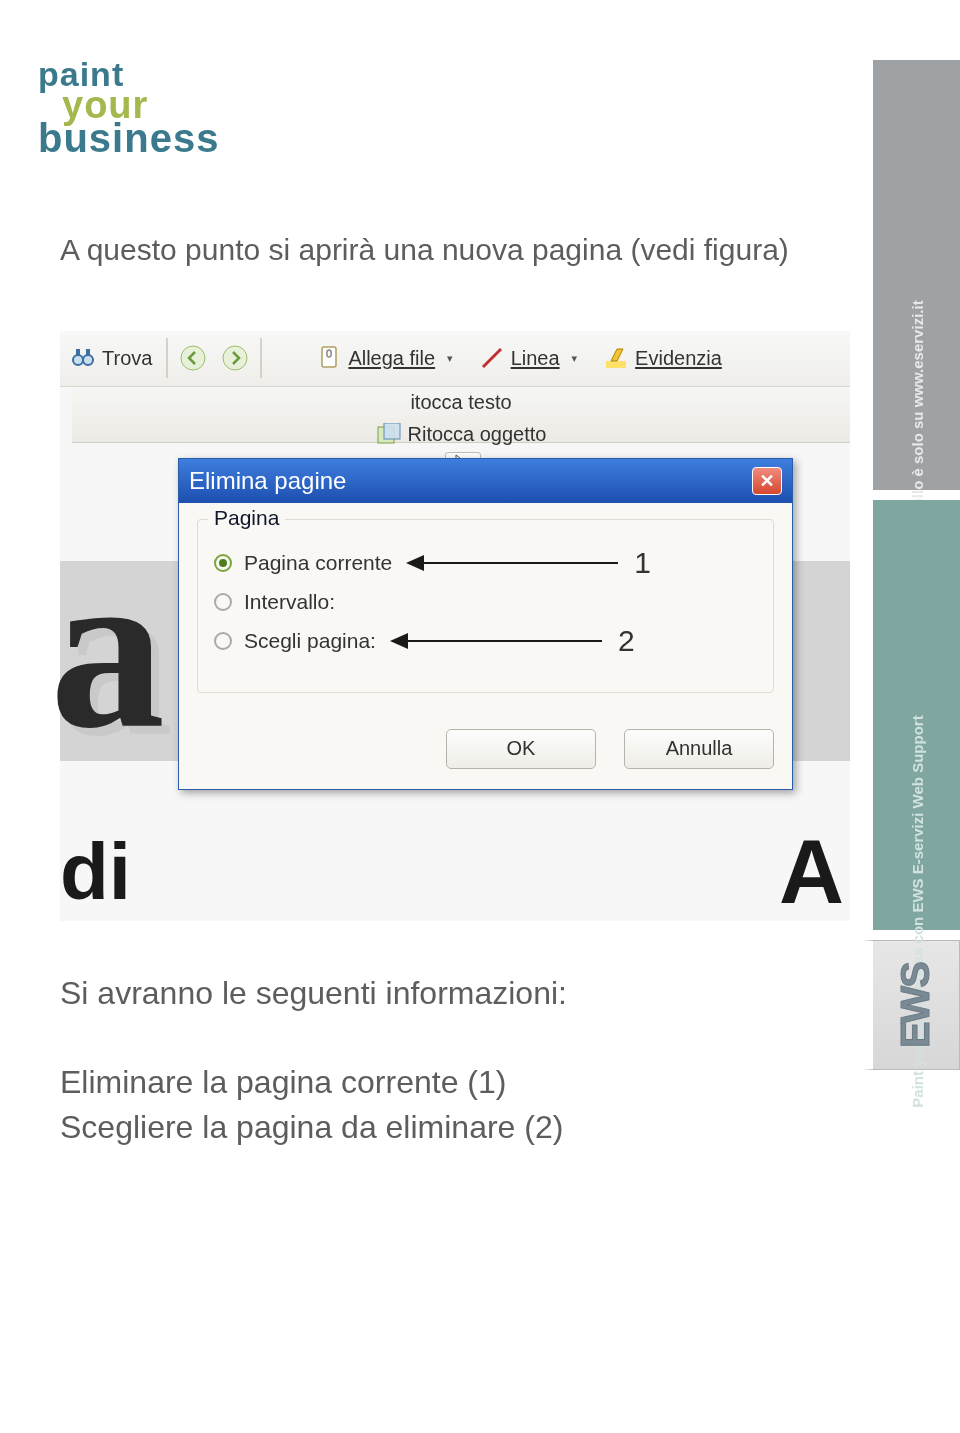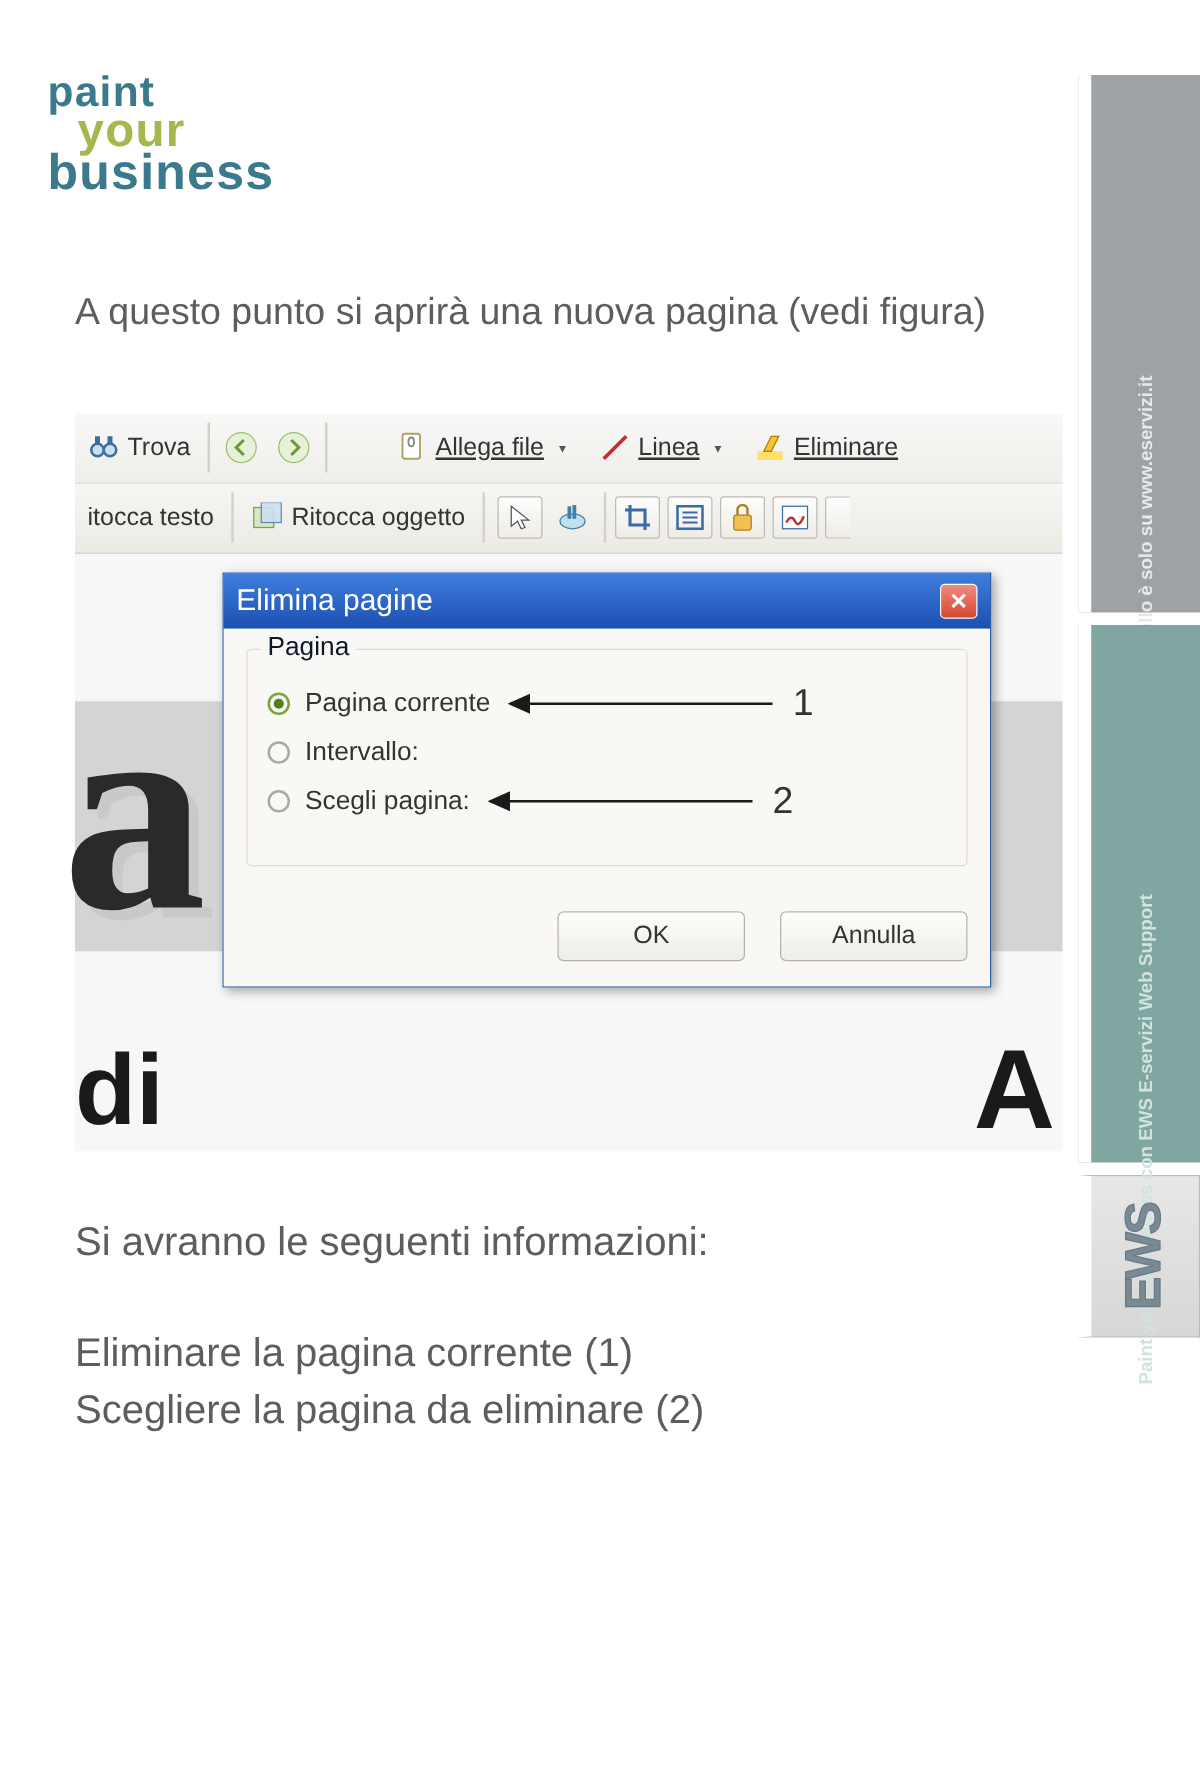--- a/index.html
+++ b/index.html
@@ -130,28 +130,29 @@
     padding: 4px 10px;
     border-radius: 3px;
   }
   .tb-btn .ico { width: 26px; height: 26px; display: flex; align-items:center; justify-content:center; }
   .vsep { width: 2px; height: 40px; background: #d3d1c9; margin: 0 4px; }
   .dd-arrow { font-size: 11px; color: #555; padding: 0 6px; }
 
   
   .tb2 {
     position: absolute;
-    top: 56px; left: 0; right: 0;
+    top: 56px; left: 12px; right: 0;
     height: 56px;
     background: linear-gradient(#f6f6f4,#eceae4);
     border-bottom: 1px solid #cfccc3;
     display: flex;
     align-items: center;
     font-size: 20px;
     color: #333;
+    flex-direction: column;
   }
   .sq-ico {
     width: 36px; height: 34px;
     border: 1px solid #bfbdb4;
     background: linear-gradient(#fdfdfd,#eeece5);
     border-radius: 3px;
     margin: 0 3px;
     display: flex; align-items:center; justify-content:center;
   }
 
@@ -376,21 +377,21 @@
         <span style="text-decoration:underline;text-underline-offset:2px">Linea</span>
         <span class="dd-arrow">▾</span>
       </div>
       <div class="tb-btn">
         <span class="ico">
           <svg width="26" height="26" viewBox="0 0 26 26">
               <rect x="3" y="16" width="20" height="7" fill="#ffe169"></rect>
               <path d="M8 16 L14 4 L20 4 L14 16 Z" fill="#f4c430" stroke="#b08000"></path>
             </svg>
         </span>
-        <span style="text-decoration:underline;text-underline-offset:2px">Eliminare</span>
+        <span style="text-decoration:underline;text-underline-offset:2px">Evidenzia</span>
       </div>
     </div>
 
     <div class="tb2">
       <div class="tb-btn">
         <span>itocca testo</span>
       </div>
       <div class="vsep"></div>
       <div class="tb-btn">
         <span class="ico">

